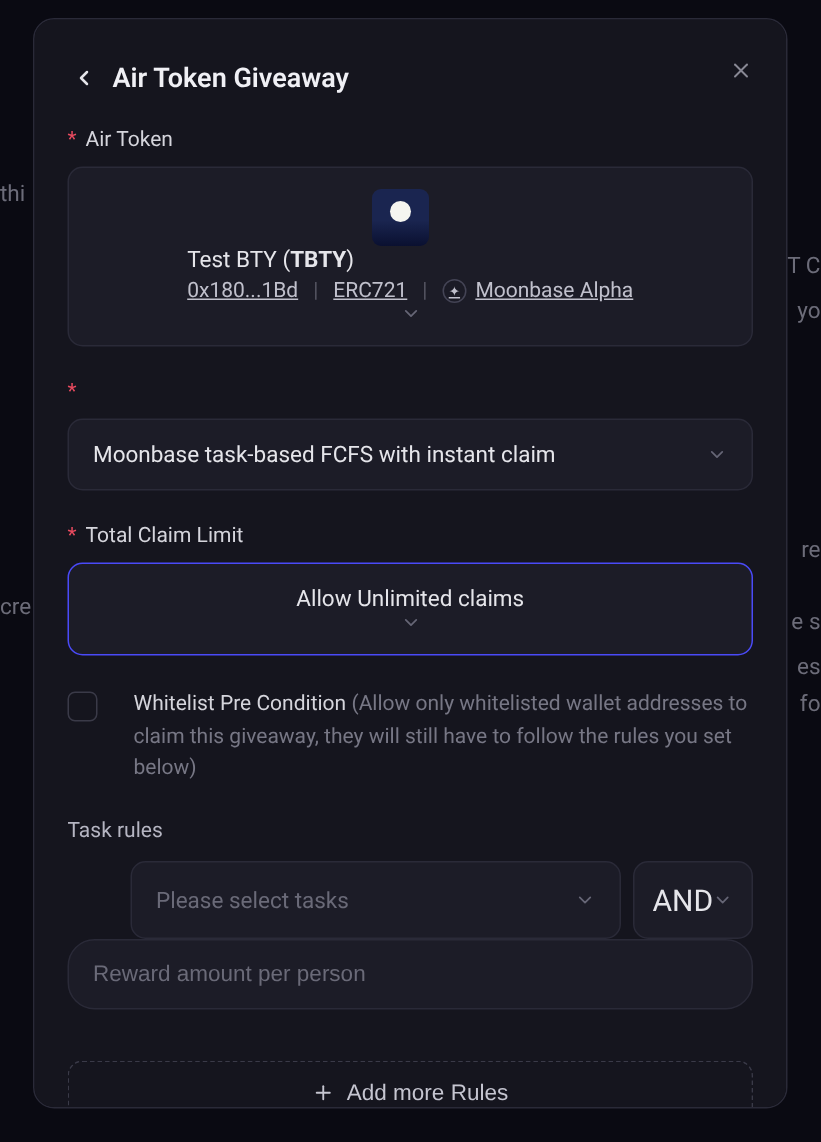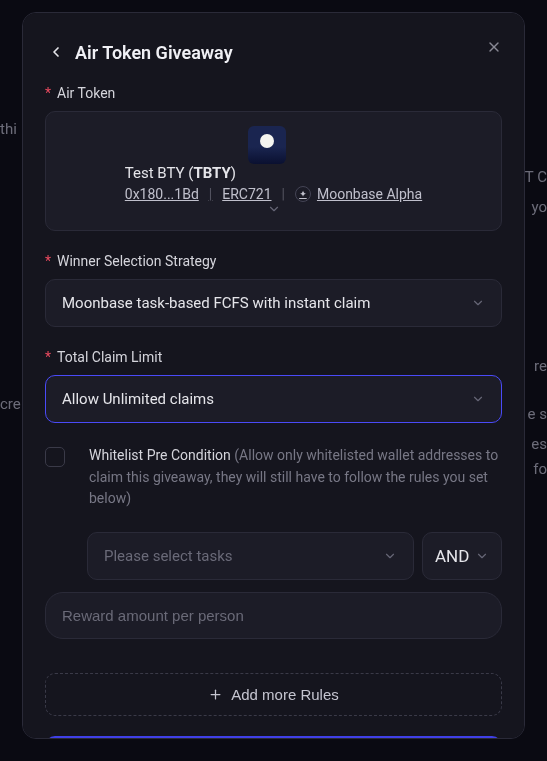--- a/index.html
+++ b/index.html
@@ -176,20 +176,21 @@
       padding: 14px 16px;
       display: flex;
       align-items: center;
       justify-content: space-between;
       cursor: pointer;
       font-size: 15px;
       color: #e5e5ea;
     }
     .select-box.active {
       border-color: #4a4af8;
+      flex-direction: column;
     }
     .checkbox-row {
       display: flex;
       align-items: flex-start;
       gap: 24px;
       margin-bottom: 22px;
     }
     .checkbox {
       width: 20px;
       height: 20px;
@@ -208,21 +209,20 @@
       color: #777785;
     }
     .section-title {
       font-size: 14px;
       color: #b5b5c2;
       margin-bottom: 12px;
     }
     .task-row {
       display: flex;
       gap: 8px;
-      margin-bottom: 12px;
       padding-left: 42px;
     }
     .task-select {
       flex: 1;
       background: #1c1c27;
       border: 1px solid #2a2a38;
       border-radius: 10px;
       padding: 13px 16px;
       display: flex;
       align-items: center;
@@ -234,21 +234,21 @@
     .logic-select {
       width: 80px;
       background: #1c1c27;
       border: 1px solid #2a2a38;
       border-radius: 10px;
       padding: 13px 12px;
       display: flex;
       align-items: center;
       justify-content: space-between;
       cursor: pointer;
-      font-size: 17px;
+      font-size: 20px;
       color: #e5e5ea;
     }
     .input-box {
       width: 100%;
       background: #1c1c27;
       border: 1px solid #2a2a38;
       border-radius: 18px;
       padding: 14px 16px;
       font-size: 15px;
       color: #e5e5ea;
@@ -342,21 +342,20 @@
       </div>
       <svg class="chevron-down" viewBox="0 0 24 24" fill="none" stroke="currentColor" stroke-width="2" stroke-linecap="round" stroke-linejoin="round">
           <polyline points="6 9 12 15 18 9"></polyline>
         </svg>
     </div>
   </div>
 
   <div class="field-group">
     <div class="field-label">
       <span class="required">*</span>
-      <span>Winner Selection Strategy</span>
     </div>
     <div class="select-box">
       <span>Moonbase task-based FCFS with instant claim</span>
       <svg class="chevron-down" viewBox="0 0 24 24" fill="none" stroke="currentColor" stroke-width="2" stroke-linecap="round" stroke-linejoin="round">
           <polyline points="6 9 12 15 18 9"></polyline>
         </svg>
     </div>
   </div>
 
   <div class="field-group">
@@ -373,20 +372,21 @@
   </div>
 
   <div class="checkbox-row">
     <div class="checkbox"></div>
     <div class="checkbox-label">
       <span>Whitelist Pre Condition</span>
       <span class="muted">(Allow only whitelisted wallet addresses to claim this giveaway, they will still have to follow the rules you set below)</span>
     </div>
   </div>
 
+  <div class="section-title">Task rules</div>
 
   <div class="task-row">
     <div class="task-select">
       <span>Please select tasks</span>
       <svg class="chevron-down" viewBox="0 0 24 24" fill="none" stroke="currentColor" stroke-width="2" stroke-linecap="round" stroke-linejoin="round">
           <polyline points="6 9 12 15 18 9"></polyline>
         </svg>
     </div>
     <div class="logic-select">
       <span>AND</span>

